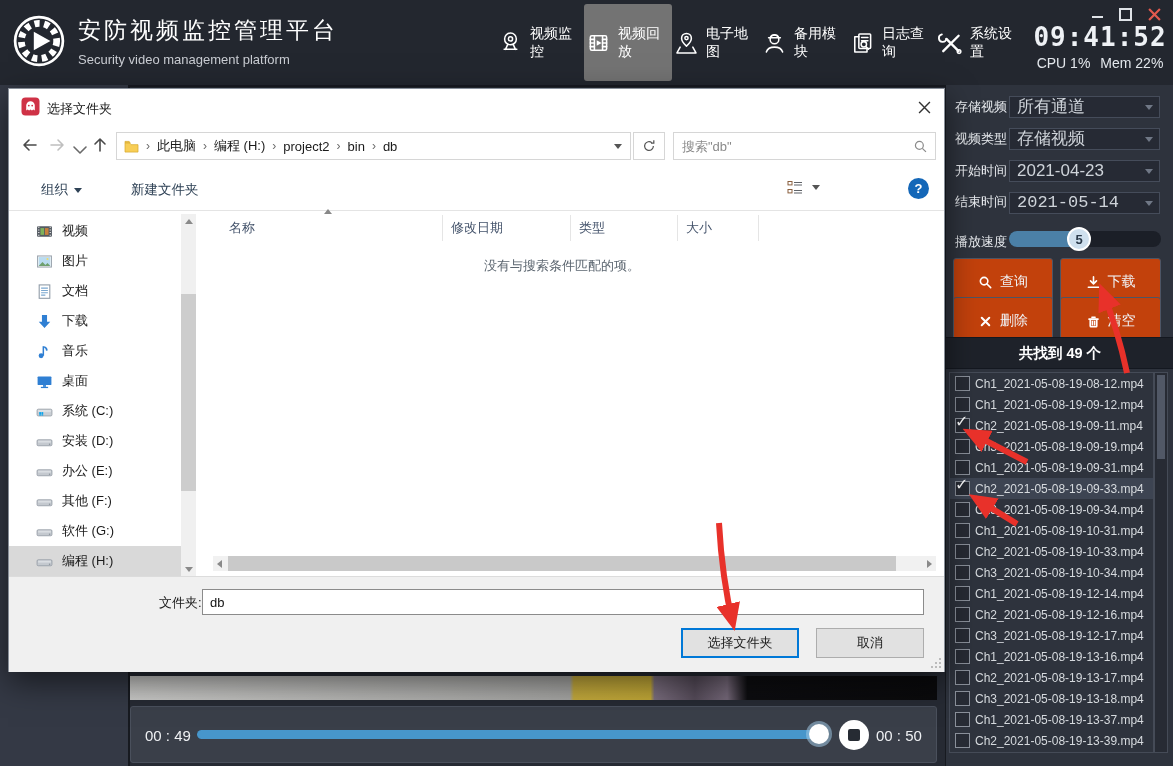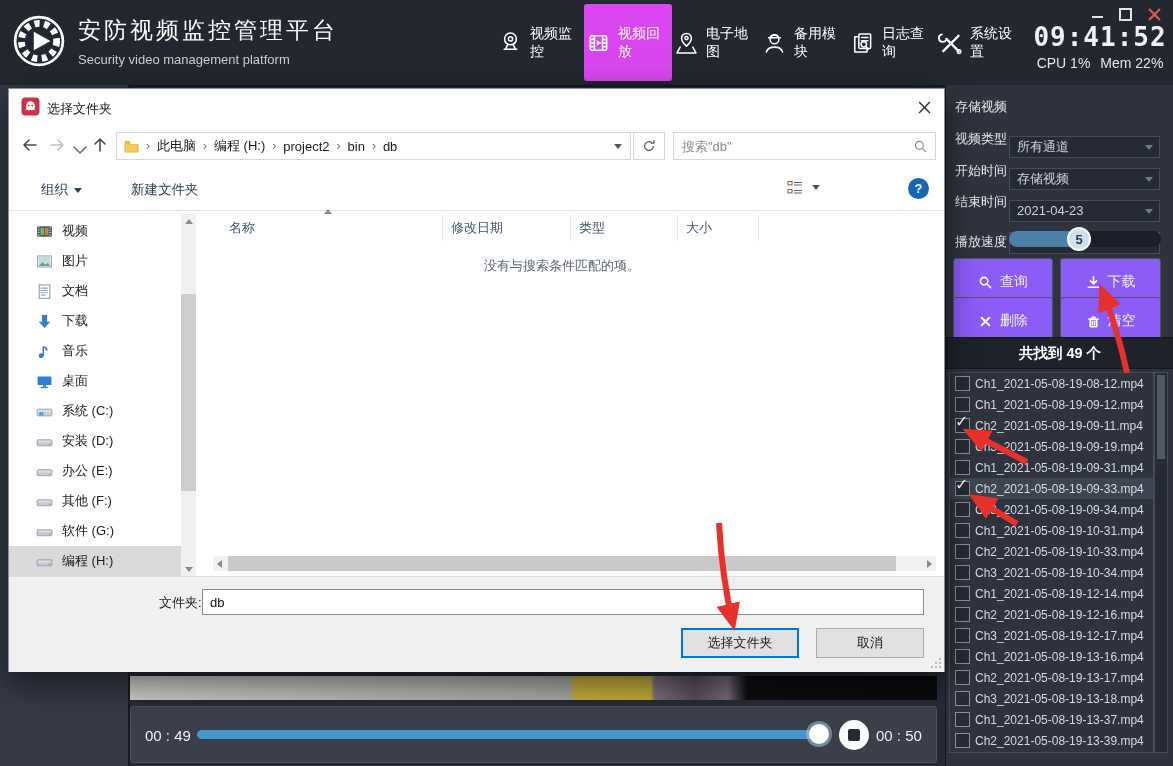--- a/index.html
+++ b/index.html
@@ -7,21 +7,21 @@
        font-family:"Liberation Sans","DejaVu Sans",sans-serif;-webkit-font-smoothing:antialiased;}
   
   .hdr{position:absolute;left:0;top:0;width:1173px;height:85px;background:#23272f;border-bottom:2px solid #171a21;}
   .logo{position:absolute;left:12px;top:14px;width:54px;height:54px;}
   .h-title{position:absolute;left:78px;top:15px;font-size:23px;color:#fff;letter-spacing:3px;}
   .h-sub{position:absolute;left:78px;top:52px;font-size:13px;color:#c9ccd2;}
   .nav{position:absolute;left:496px;top:0;height:85px;display:flex;}
   .nav-item{width:88px;height:85px;display:flex;flex-direction:row;align-items:center;justify-content:center;
             gap:5px;color:#fff;font-size:14px;cursor:pointer;}
   .nav-item svg{width:30px;height:30px;stroke:#fff;fill:none;stroke-width:1.7;stroke-linecap:round;stroke-linejoin:round;}
-  .nav-item.active{background:#d946ef;border-radius:3px;height:77px;margin-top:4px;}
+  .nav-item.active{background:#737373;border-radius:3px;height:77px;margin-top:4px;}
   .win-ctl{position:absolute;right:12px;top:8px;display:flex;gap:16px;align-items:center;}
   .wmin{width:11px;height:2px;background:#dfe3e8;margin-top:5px;}
   .wmax{width:9px;height:9px;border:2px solid #dfe3e8;}
   .clockbox{position:absolute;right:6px;top:22px;width:134px;text-align:center;}
   .clock{font-family:"DejaVu Sans Mono",monospace;font-weight:600;font-size:26px;color:#eef1f5;letter-spacing:1px;}
   .stats{margin-top:3px;font-size:14px;color:#e3e7ec;display:flex;justify-content:center;gap:10px;}
   
   .leftcol{position:absolute;left:0;top:85px;width:128px;height:681px;background:#343945;border-right:2px solid #171a20;}
   .vstrip{position:absolute;left:130px;top:676px;width:807px;height:24px;
           background:linear-gradient(90deg,#c9c9c7 0%,#b4b4b2 30%,#a5a5a3 54.5%,#c3a93c 55%,#bfa636 64.5%,#7a6d7e 65%,#554b59 70%,#756879 74%,#0d0d10 76.5%,#0a0a0c 100%);}
@@ -34,29 +34,29 @@
   .p-thumb{position:absolute;left:678px;top:17px;width:20px;height:20px;border-radius:50%;background:#fff;
            box-shadow:0 0 0 3px rgba(160,200,228,.55);}
   .p-stop{position:absolute;left:708px;top:13px;width:30px;height:30px;border-radius:50%;background:#fff;
           display:flex;align-items:center;justify-content:center;cursor:pointer;}
   .p-stop i{display:block;width:12px;height:12px;background:#262b33;border-radius:2px;}
   
   .rp{position:absolute;left:945px;top:85px;width:228px;height:681px;background:#2e333d;border-left:1px solid #171a20;box-sizing:border-box;}
   .rp-row{position:absolute;left:0;width:228px;height:22px;}
   .rp-label{position:absolute;left:9px;top:0;line-height:22px;font-size:13px;color:#e8ebef;}
   .rp-select{position:absolute;left:63px;top:0;width:151px;height:22px;background:#262a34;border:1px solid #454c5a;
-             box-sizing:border-box;color:#ced3d9;font-size:13px;line-height:20px;padding-left:7px;cursor:pointer;margin-top:40px;}
+             box-sizing:border-box;color:#ced3d9;font-size:17px;line-height:20px;padding-left:7px;cursor:pointer;}
   .tri{position:absolute;right:6px;top:8px;width:0;height:0;border-left:4px solid transparent;
        border-right:4px solid transparent;border-top:5px solid #707886;}
   .sp-track{position:absolute;left:63px;top:146px;width:152px;height:16px;border-radius:8px;background:#1b1f27;}
   .sp-fill{position:absolute;left:0;top:0;width:76px;height:16px;border-radius:8px;background:#4b80a7;}
   .sp-thumb{position:absolute;left:121px;top:142px;width:24px;height:24px;border-radius:50%;background:#cfe0ee;
             border:2px solid #fff;box-sizing:border-box;display:flex;align-items:center;justify-content:center;
             font-size:13px;font-weight:bold;color:#2b3a4a;cursor:pointer;}
-  .rp-btn{position:absolute;width:100px;height:48px;background:#8b5cf6;border:1px solid #4d5565;border-radius:3px;
+  .rp-btn{position:absolute;width:100px;height:48px;background:#c2410c;border:1px solid #4d5565;border-radius:3px;
           box-sizing:border-box;color:#f0f3f6;font-size:14px;display:flex;align-items:center;justify-content:center;
           gap:7px;cursor:pointer;}
   .rp-btn svg{width:15px;height:15px;stroke:#fff;fill:none;stroke-width:1.7;stroke-linecap:round;stroke-linejoin:round;}
   .count{position:absolute;left:0;top:252px;width:228px;height:30px;background:#1e222a;border-top:1px solid #141820;
          border-bottom:1px solid #141820;color:#fff;font-size:14.5px;font-weight:bold;display:flex;align-items:center;justify-content:center;}
   .flist{position:absolute;left:3px;top:287px;width:205px;height:381px;border:1px solid #454b57;box-sizing:border-box;overflow:hidden;}
   .frow{height:21px;display:flex;align-items:center;padding-left:5px;color:#d6dade;font-size:12px;cursor:pointer;white-space:nowrap;}
   .frow.selected{background:#3d4452;}
   .fcheck{position:relative;width:13px;height:13px;border:1px solid #8a909a;background:#272b34;margin-right:5px;flex:0 0 auto;}
   .fcheck.on::after{content:"✓";position:absolute;left:-1px;top:-7px;font-size:16px;font-weight:bold;color:#fff;}

